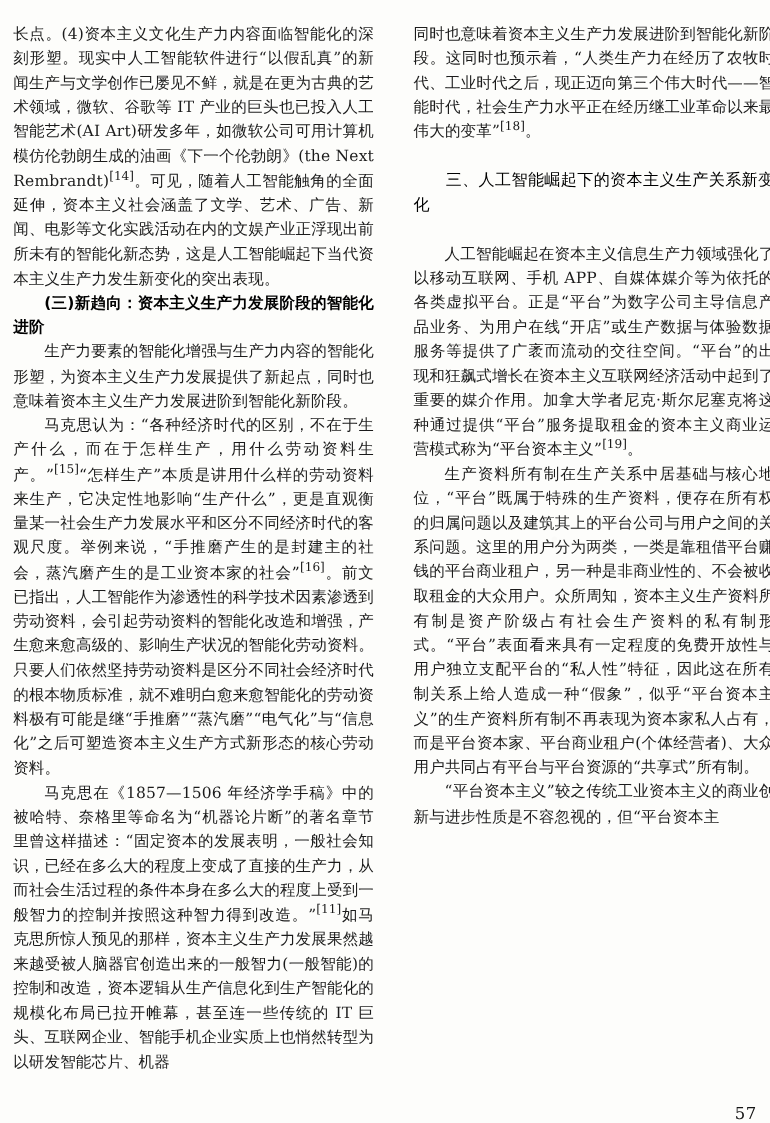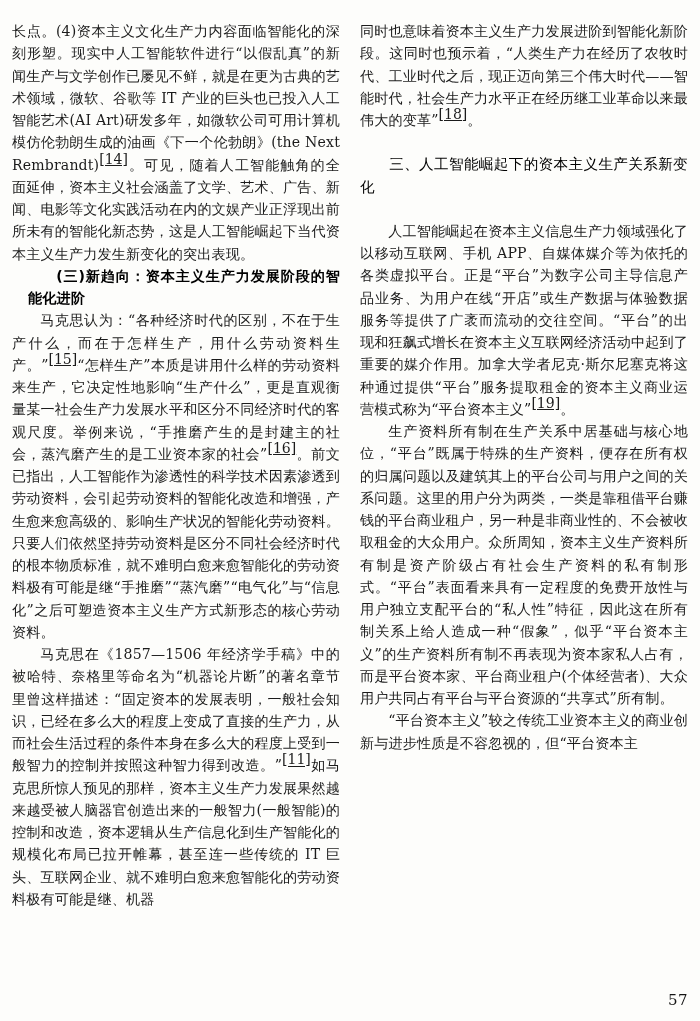--- a/index.html
+++ b/index.html
@@ -22,21 +22,21 @@
     
     background-image:
       radial-gradient(circle at 18% 12%, rgba(0,0,0,0.012) 0 2px, transparent 3px),
       radial-gradient(circle at 72% 48%, rgba(0,0,0,0.010) 0 2px, transparent 3px),
       radial-gradient(circle at 44% 86%, rgba(0,0,0,0.010) 0 2px, transparent 3px);
   }
   .columns {
     display: flex;
     flex-direction: row;
     align-items: flex-start;
-    gap: 20px;
+    gap: 36px;
     height: 100%;
   }
   .col {
     width: 328px;
     flex: 0 0 328px;
     position: relative;
   }
   p, h2, h3 {
     margin: 0;
     padding: 0;
@@ -69,56 +69,55 @@
   .sub-head {
     font-family: "DejaVu Sans", "Liberation Sans", sans-serif;
     font-size: 14.1px;
     line-height: 22.25px;
     font-weight: bold;
     color: #000;
     text-indent: 2em;
     letter-spacing: 0.2px;
     text-align: justify;
     text-justify: inter-character;
-    margin-left: 16px;
   }
   .spacer-lg { height: 22px; }
   sup.fn {
-    font-size: 14px;
+    font-size: 11px;
     vertical-align: super;
     line-height: 0;
     letter-spacing: 0;
-    text-decoration: underline;
   }
   .page-number {
     position: absolute;
     right: 12px;
-    bottom: 12px;
+    bottom: 0;
     font-family: "DejaVu Serif", "Liberation Serif", serif;
     font-size: 15px;
     color: #141414;
     letter-spacing: 0.5px;
   }
 </style>
 </head>
 <body>
 
 <div class="page">
   <div class="columns">
 
     <div class="col">
 
       <p class="body-text cont"><span>长点。(4)资本主义文化生产力内容面临智能化的深刻形塑。现实中人工智能软件进行“以假乱真”的新闻生产与文学创作已屡见不鲜，就是在更为古典的艺术领域，微软、谷歌等 IT 产业的巨头也已投入人工智能艺术(AI Art)研发多年，如微软公司可用计算机模仿伦勃朗生成的油画《下一个伦勃朗》(the Next Rembrandt)</span><sup class="fn">[14]</sup><span>。可见，随着人工智能触角的全面延伸，资本主义社会涵盖了文学、艺术、广告、新闻、电影等文化实践活动在内的文娱产业正浮现出前所未有的智能化新态势，这是人工智能崛起下当代资本主义生产力发生新变化的突出表现。</span></p>
 
       <h3 class="sub-head">(三)新趋向：资本主义生产力发展阶段的智能化进阶</h3>
 
+      <p class="body-text">生产力要素的智能化增强与生产力内容的智能化形塑，为资本主义生产力发展提供了新起点，同时也意味着资本主义生产力发展进阶到智能化新阶段。</p>
 
       <p class="body-text"><span>马克思认为：“各种经济时代的区别，不在于生产什么，而在于怎样生产，用什么劳动资料生产。”</span><sup class="fn">[15]</sup><span>“怎样生产”本质是讲用什么样的劳动资料来生产，它决定性地影响“生产什么”，更是直观衡量某一社会生产力发展水平和区分不同经济时代的客观尺度。举例来说，“手推磨产生的是封建主的社会，蒸汽磨产生的是工业资本家的社会”</span><sup class="fn">[16]</sup><span>。前文已指出，人工智能作为渗透性的科学技术因素渗透到劳动资料，会引起劳动资料的智能化改造和增强，产生愈来愈高级的、影响生产状况的智能化劳动资料。只要人们依然坚持劳动资料是区分不同社会经济时代的根本物质标准，就不难明白愈来愈智能化的劳动资料极有可能是继“手推磨”“蒸汽磨”“电气化”与“信息化”之后可塑造资本主义生产方式新形态的核心劳动资料。</span></p>
 
-      <p class="body-text"><span>马克思在《1857—1506 年经济学手稿》中的被哈特、奈格里等命名为“机器论片断”的著名章节里曾这样描述：“固定资本的发展表明，一般社会知识，已经在多么大的程度上变成了直接的生产力，从而社会生活过程的条件本身在多么大的程度上受到一般智力的控制并按照这种智力得到改造。”</span><sup class="fn">[11]</sup><span>如马克思所惊人预见的那样，资本主义生产力发展果然越来越受被人脑器官创造出来的一般智力(一般智能)的控制和改造，资本逻辑从生产信息化到生产智能化的规模化布局已拉开帷幕，甚至连一些传统的 IT 巨头、互联网企业、就不难明白愈来愈智能化的劳动资料极有可能是继、机器</span></p>
+      <p class="body-text"><span>马克思在《1857—1506 年经济学手稿》中的被哈特、奈格里等命名为“机器论片断”的著名章节里曾这样描述：“固定资本的发展表明，一般社会知识，已经在多么大的程度上变成了直接的生产力，从而社会生活过程的条件本身在多么大的程度上受到一般智力的控制并按照这种智力得到改造。”</span><sup class="fn">[11]</sup><span>如马克思所惊人预见的那样，资本主义生产力发展果然越来越受被人脑器官创造出来的一般智力(一般智能)的控制和改造，资本逻辑从生产信息化到生产智能化的规模化布局已拉开帷幕，甚至连一些传统的 IT 巨头、互联网企业、智能手机企业实质上也悄然转型为以研发智能芯片、机器</span></p>
 
     </div>
 
     <div class="col">
 
       <p class="body-text cont"><span>同时也意味着资本主义生产力发展进阶到智能化新阶段。这同时也预示着，“人类生产力在经历了农牧时代、工业时代之后，现正迈向第三个伟大时代——智能时代，社会生产力水平正在经历继工业革命以来最伟大的变革”</span><sup class="fn">[18]</sup><span>。</span></p>
 
       <div class="spacer-lg"></div>
 
       <h2 class="section-head">三、人工智能崛起下的资本主义生产关系新变化</h2>

